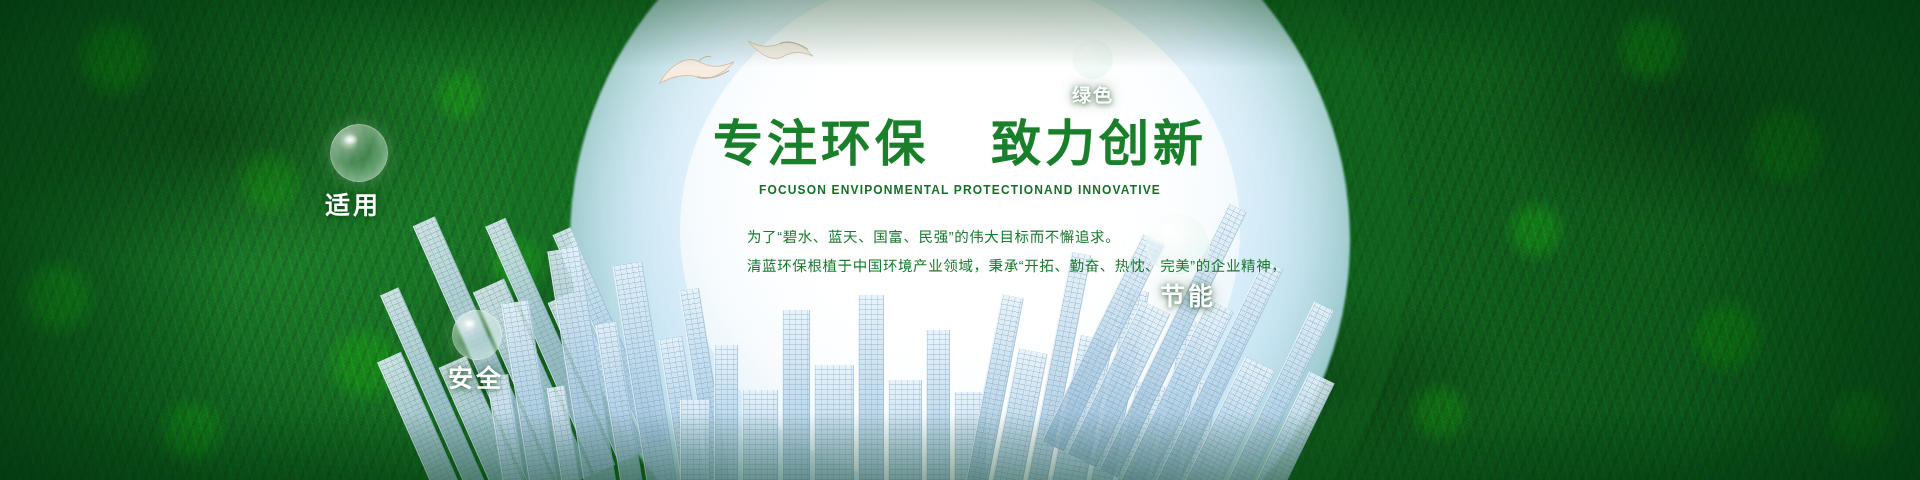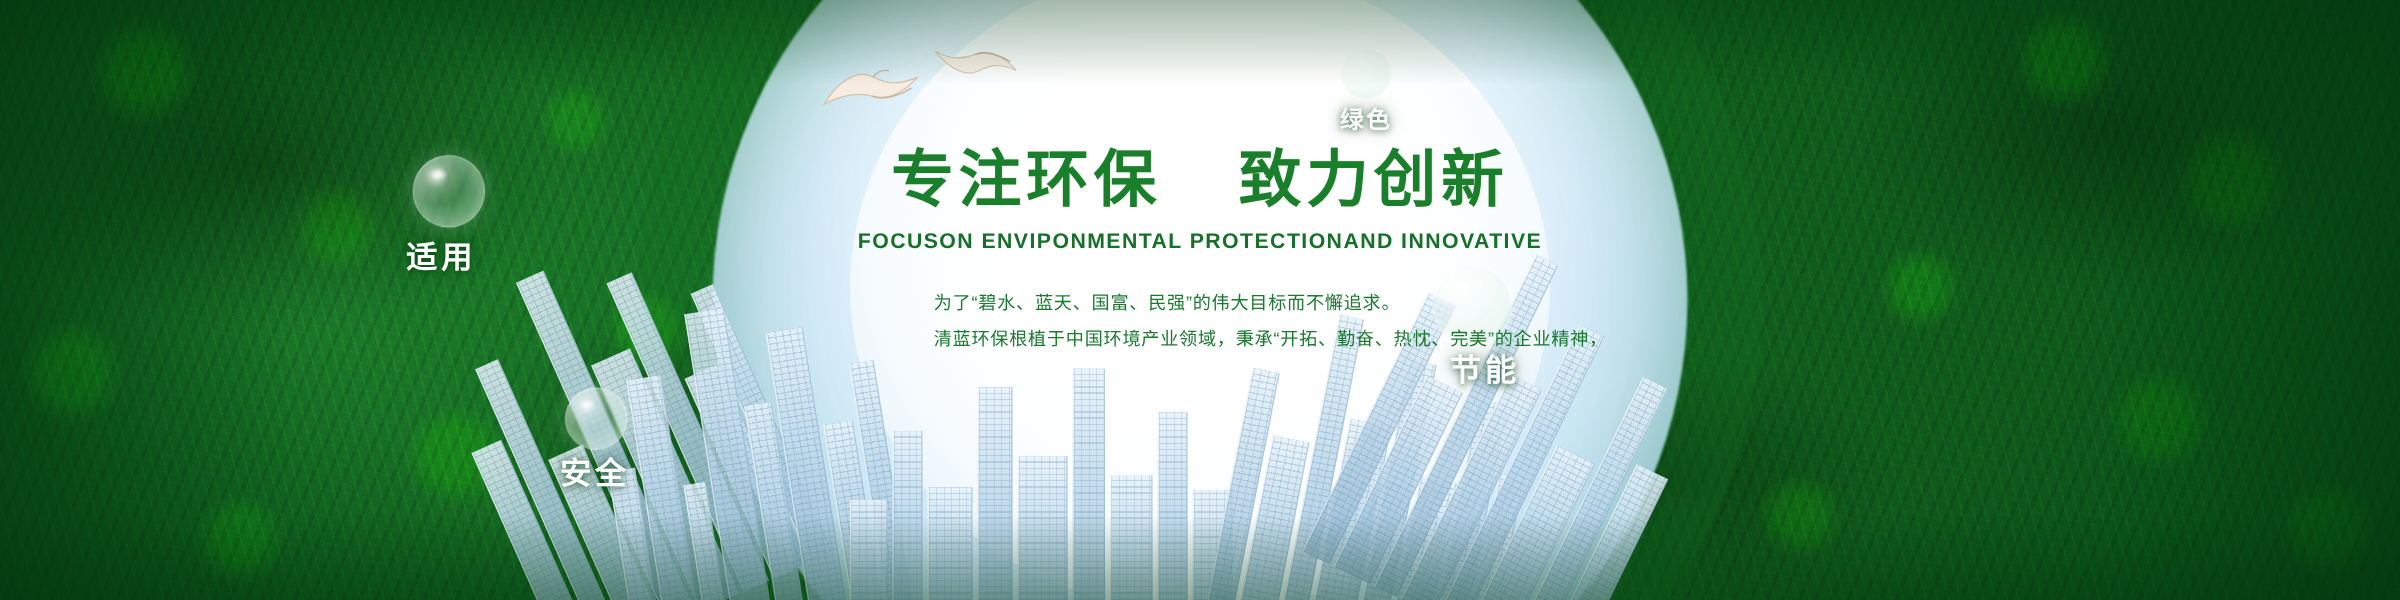--- a/index.html
+++ b/index.html
@@ -168,21 +168,21 @@
     letter-spacing:4px;
     line-height:1.05;
     margin:0;
     text-shadow:0 2px 3px rgba(255,255,255,.85), 0 0 1px rgba(12,90,24,.5);
     text-align:center;
   }
   .headline .gap{display:inline-block;width:26px;}
   .subhead{
     margin:12px 0 0;
     color:#17702a;
-    font-size:17px;
+    font-size:12px;
     font-weight:600;
     letter-spacing:1.15px;
     white-space:nowrap;
   }
   .paragraph{
     margin:26px auto 0;
     color:#1b7a2f;
     font-size:14.5px;
     line-height:2.05;
     letter-spacing:.6px;

